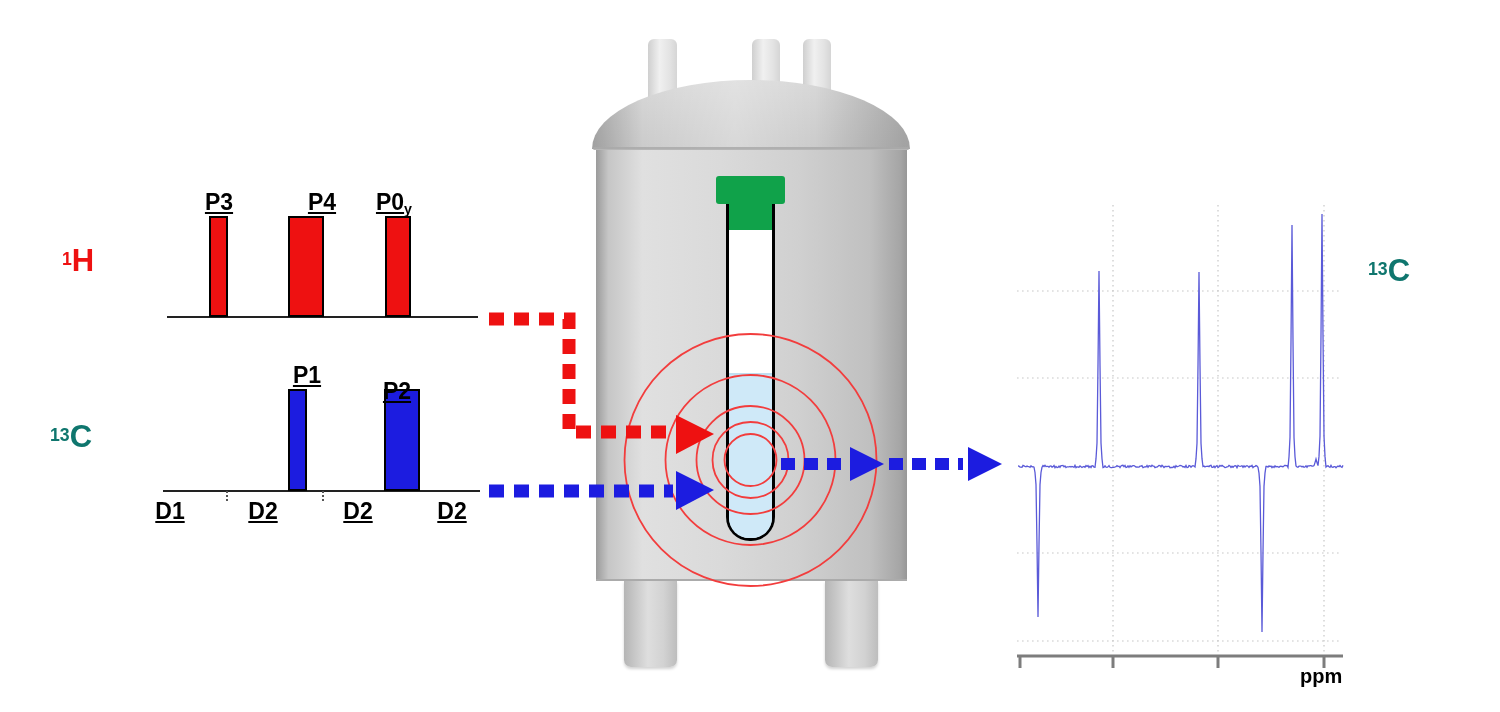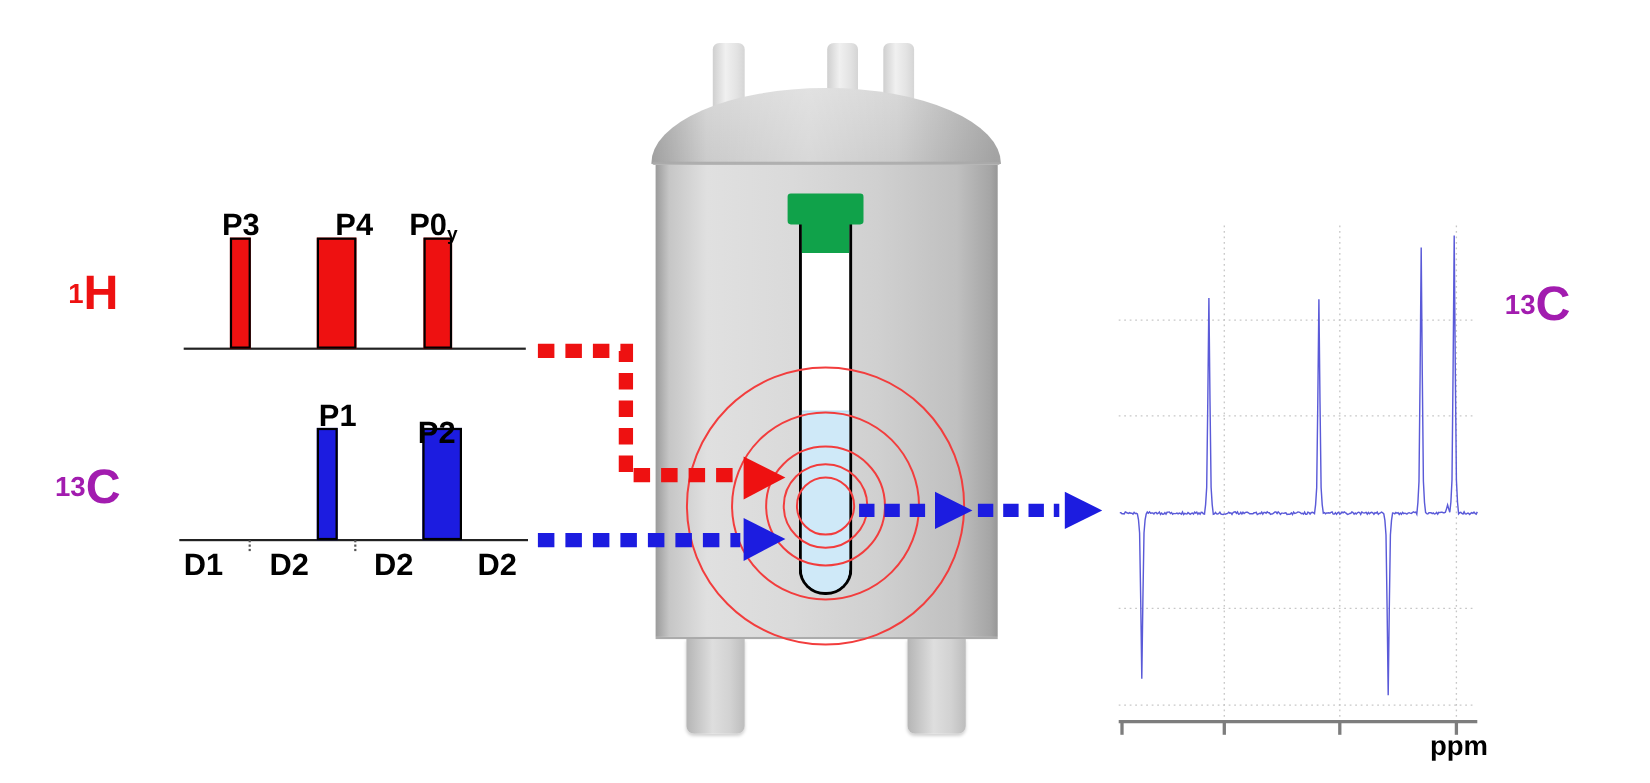--- a/index.html
+++ b/index.html
@@ -1,30 +1,30 @@
 <!DOCTYPE html>
 <html><head>
 <meta charset="utf-8">
 <style>
   html,body{margin:0;padding:0;background:#fff;}
   #canvas{position:relative;width:1500px;height:712px;background:#fff;overflow:hidden;
           font-family:"Liberation Sans","DejaVu Sans",sans-serif;}
   .abs{position:absolute;}
 
   
-  .nuc-label{font-weight:bold;font-size:44px;line-height:1;letter-spacing:0;}
+  .nuc-label{font-weight:bold;font-size:31px;line-height:1;letter-spacing:0;}
   .nuc-label sup{font-size:57%;vertical-align:6px;font-weight:bold;}
   .nuc-h{color:#ee1111;left:62px;top:245px;}
-  .nuc-c{color:#a21caf;left:50px;top:421px;}
+  .nuc-c{color:#0f766e;left:50px;top:421px;}
   .baseline{height:2px;background:#222;}
   .pulse{box-sizing:border-box;border:2px solid #000;}
   .pulse.red{background:#ee1111;}
   .pulse.blue{background:#1c1ce0;}
-  .pulse-label,.delay-label{font-weight:bold;font-size:28px;color:#000;line-height:1;
-      text-align:center;width:50px;}
+  .pulse-label,.delay-label{font-weight:bold;font-size:23px;color:#000;line-height:1;
+      text-align:center;width:50px;text-decoration:underline;}
   .pulse-label sub{font-size:62%;vertical-align:-4px;font-weight:bold;}
   .delay-tick{width:0;height:10px;border-left:2px dotted #555;}
 
   
   .chimney{width:29px;background:linear-gradient(90deg,#cfcfcf,#f0f0f0 40%,#e3e3e3 75%,#d5d5d5);
       border-radius:6px 6px 0 0;height:62px;top:39px;}
   .dome{left:592px;top:80px;width:318px;height:69px;
       border-radius:159px 159px 0 0 / 69px 69px 0 0;
       background:linear-gradient(90deg,rgba(0,0,0,.22),rgba(0,0,0,0) 16%,rgba(255,255,255,.25) 45%,rgba(0,0,0,0) 70%,rgba(0,0,0,.20) 98%),
                  linear-gradient(180deg,#d8d8d8,#cbcbcb);}
@@ -37,21 +37,21 @@
       box-shadow:0 2px 3px rgba(0,0,0,.18);}
   .tube{left:726px;top:201px;width:49px;height:340px;background:#fff;box-sizing:border-box;
       border:3px solid #000;border-top:none;border-radius:0 0 24px 24px;}
   .liquid{position:absolute;left:0;right:0;top:172px;bottom:0;background:#cfe9f8;
       border-top:2px solid #bfdff2;border-radius:0 0 20px 20px;}
   .cap-narrow{left:729px;top:202px;width:43px;height:28px;background:#10a24a;}
   .cap-wide{left:716px;top:176px;width:69px;height:28px;background:#10a24a;border-radius:3px;}
 
   
   .spec-nuc{left:1368px;top:255px;}
-  .ppm-label{left:1300px;top:666px;width:60px;font-weight:bold;font-size:25px;color:#000;line-height:1;}
+  .ppm-label{left:1300px;top:666px;width:60px;font-weight:bold;font-size:20px;color:#000;line-height:1;}
   .gridline{stroke:#c7c7c7;stroke-width:1.2;stroke-dasharray:1.6 3.4;fill:none;}
   .axisline{stroke:#7d7d7d;stroke-width:3;fill:none;}
   .trace{stroke:#5a5ad8;stroke-width:1.3;fill:none;}
 
   svg.overlay{position:absolute;left:0;top:0;pointer-events:none;}
 </style>
 </head>
 <body>
 
 <div id="canvas">
@@ -74,21 +74,21 @@
 
   <div class="abs pulse blue" style="left:288px;top:389px;width:19px;height:102px;"></div>
   <div class="abs pulse blue" style="left:384px;top:389px;width:36px;height:102px;"></div>
 
   <div class="abs pulse-label" style="left:282px;top:364px;"><span>P1</span><sub></sub></div>
   <div class="abs pulse-label" style="left:372px;top:380px;"><span>P2</span><sub></sub></div>
 
   <div class="abs delay-tick" style="left:226px;top:491px;"></div>
   <div class="abs delay-tick" style="left:322px;top:491px;"></div>
 
-  <div class="abs delay-label" style="left:160px;top:500px;">D1</div>
+  <div class="abs delay-label" style="left:145px;top:500px;">D1</div>
   <div class="abs delay-label" style="left:238px;top:500px;">D2</div>
   <div class="abs delay-label" style="left:333px;top:500px;">D2</div>
   <div class="abs delay-label" style="left:427px;top:500px;">D2</div>
 
   <div class="abs chimney" style="left:648px;"></div>
   <div class="abs chimney" style="left:752px;width:28px;"></div>
   <div class="abs chimney" style="left:803px;width:28px;"></div>
   <div class="abs dome"></div>
   <div class="abs magnet-body"></div>
   <div class="abs seam"></div>

